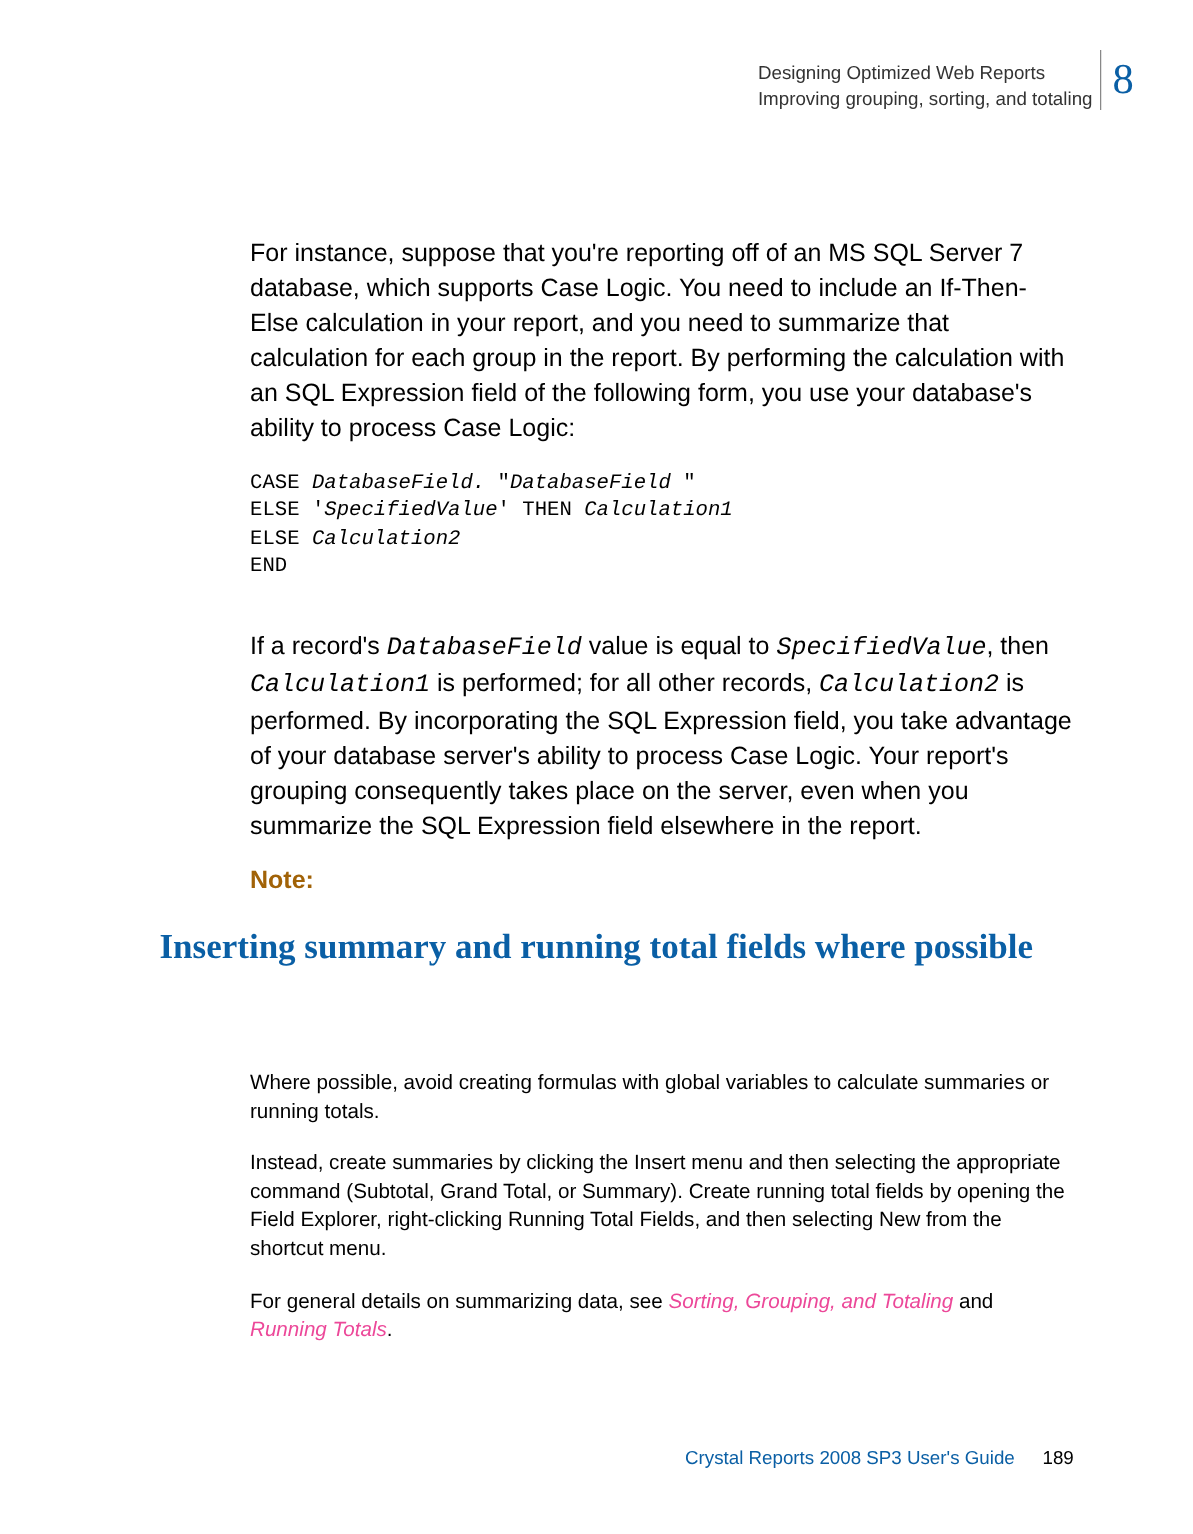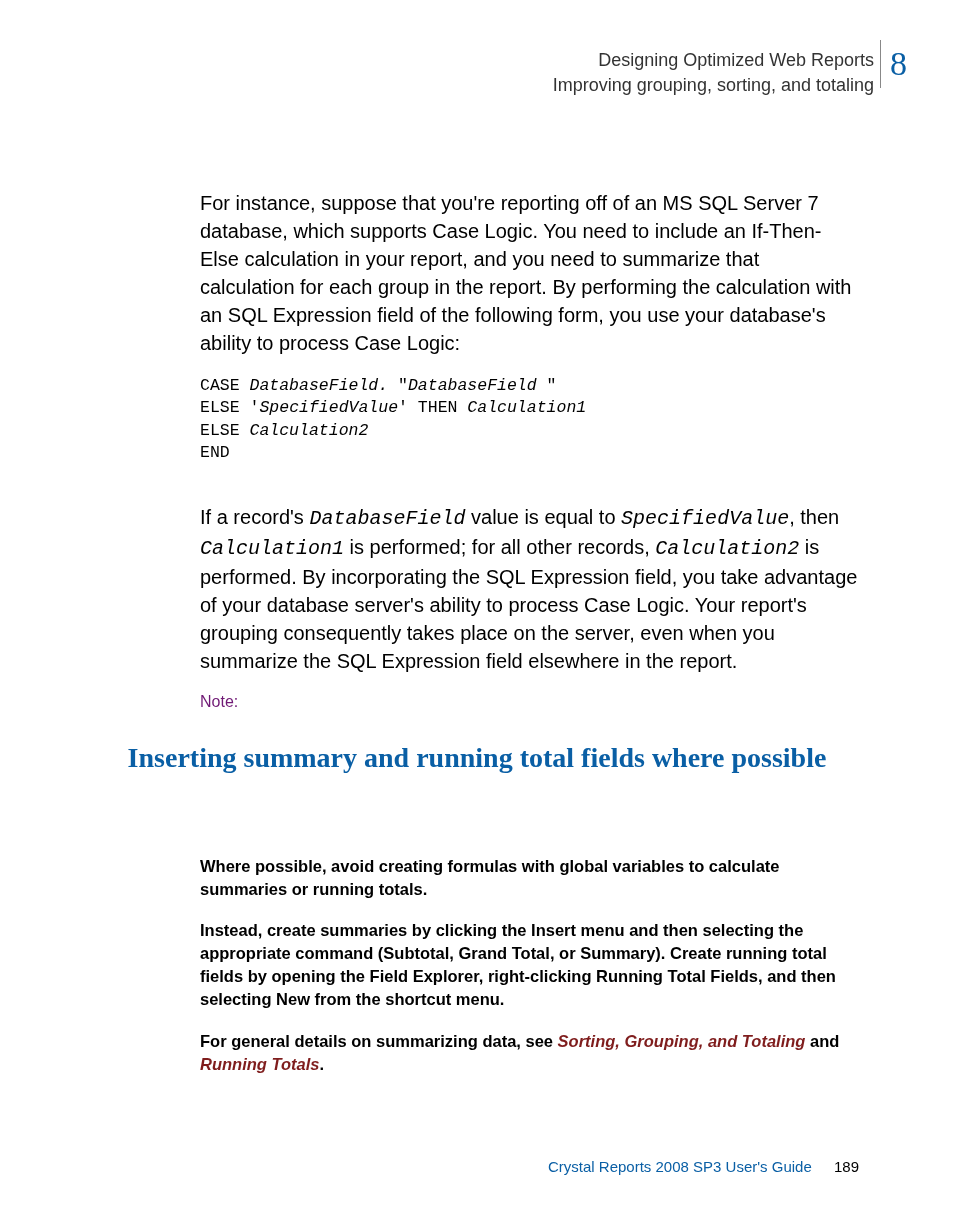--- a/index.html
+++ b/index.html
@@ -8,22 +8,21 @@
     height: 1227px;
     font-family: Arial, Helvetica, sans-serif;
     color: #000;
     background: #fff;
     position: relative;
   }
   .header {
     position: absolute;
     top: 48px;
     right: 80px;
-    text-align: right;
-    font-size: 18px;
+    font-size: 15px;
     line-height: 1.4;
     color: #333;
   }
   .header .chapter-title { display: inline; }
   .header .section-title { display: block; }
   .chapter-badge {
     position: absolute;
     top: 40px;
     right: 38px;
     width: 36px;
@@ -56,51 +55,50 @@
     font-family: "Courier New", Courier, monospace;
     font-size: 16.5px;
     line-height: 1.35;
     margin-bottom: 18px;
     white-space: pre;
     color: #000;
   }
   .code-block .ital { font-style: italic; }
   .inline-code { font-family: "Courier New", Courier, monospace; font-style: italic; }
   .note-label {
-    color: #701a75;
-    font-weight: normal;
-    font-size: 16px;
+    color: #a16207;
+    font-weight: bold;
+    font-size: 20px;
     margin-bottom: 2px;
   }
   .heading {
     position: absolute;
     left: 95px;
     right: 95px;
     font-family: "Palatino Linotype", "Book Antiqua", Palatino, Georgia, serif;
     color: #0a5fa5;
     font-size: 28px;
     font-weight: bold;
     line-height: 1.25;
   }
   .heading.h1 { top: 740px; text-align: center; }
   .content2 {
     position: absolute;
     top: 855px;
     left: 200px;
     right: 95px;
-    font-weight: bold;
   }
   .content2 p {
     font-size: 16.5px;
     line-height: 1.4;
     margin-bottom: 18px;
     color: #000;
   }
   .link {
-    color: #7f1d1d;
+    color: #ec4899;
     font-style: italic;
     margin-top: 28px;
   }
   .footer {
     position: absolute;
     bottom: 52px;
     right: 95px;
     font-size: 15px;
     color: #0a5fa5;
   }

